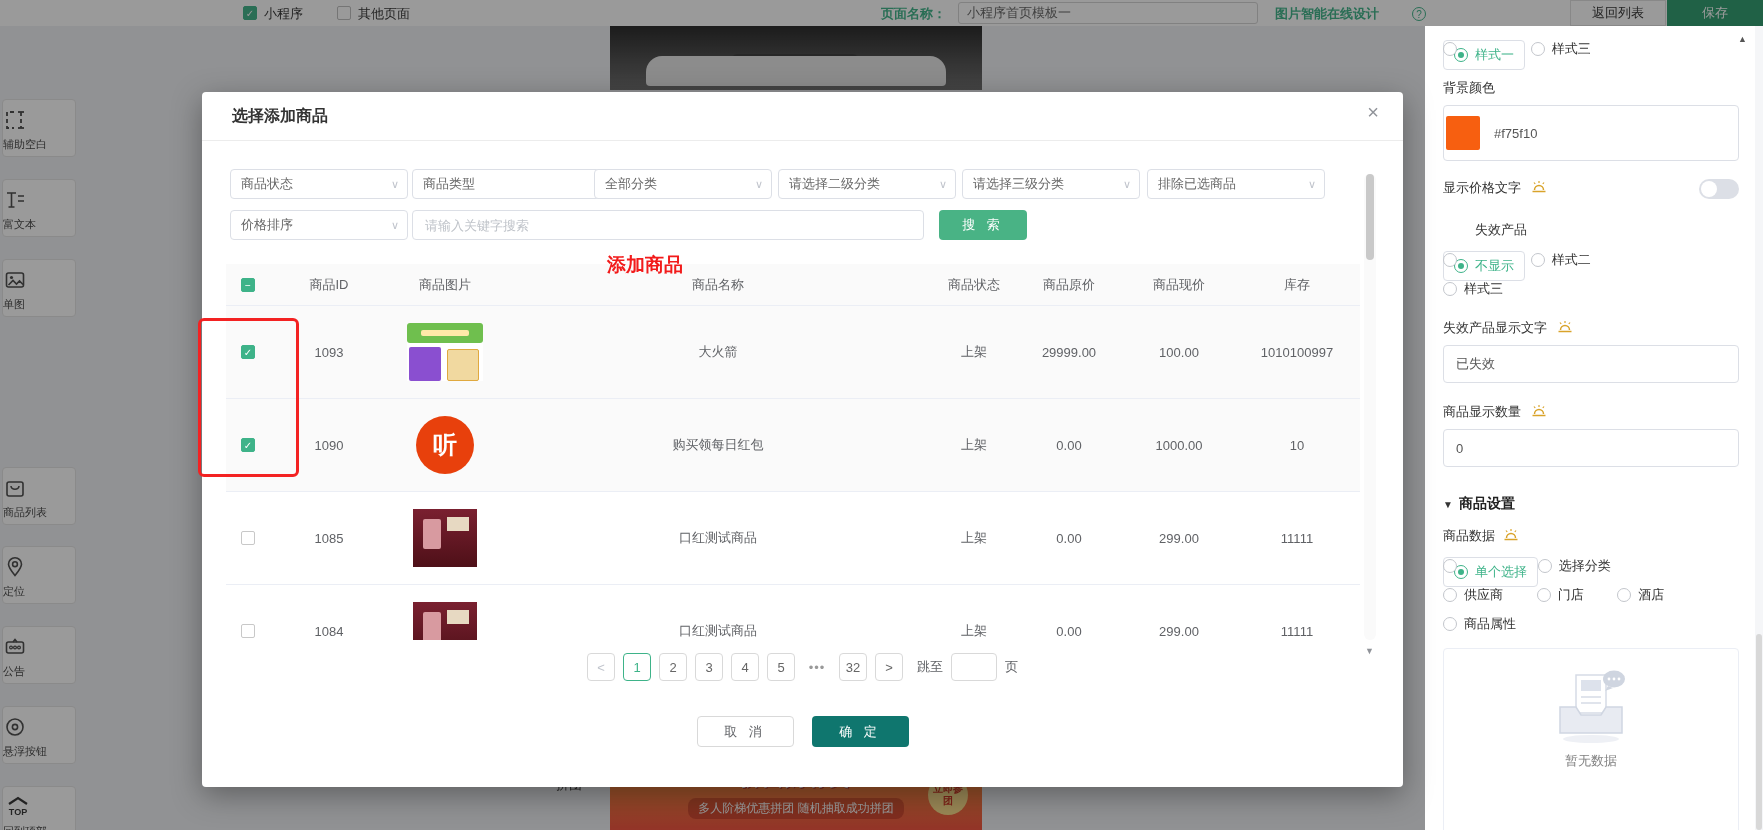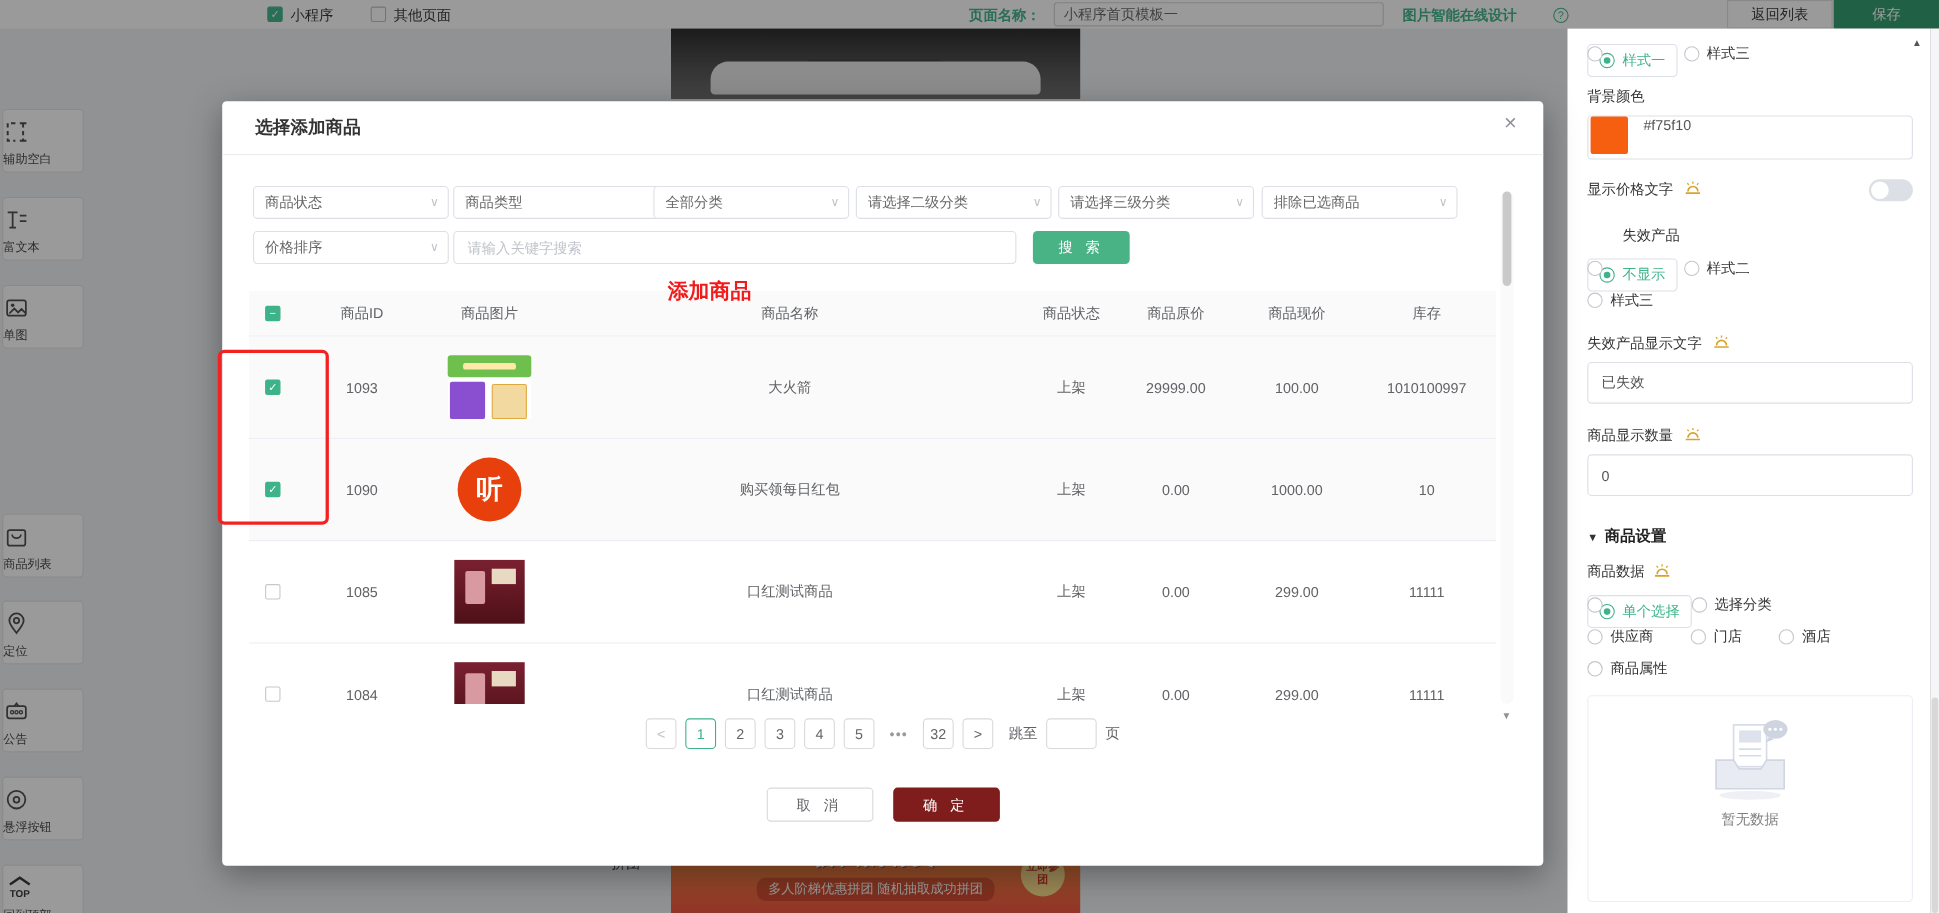--- a/index.html
+++ b/index.html
@@ -38,21 +38,21 @@
   
   .panel { position:absolute; left:1425px; top:26px; width:330px; height:804px; background:#fff; z-index:3; padding:10px 16px 0 18px; overflow:hidden; }
   .panel .row { margin-top:14px; }
   .radio { display:inline-flex; align-items:center; margin-right:24px; cursor:pointer; white-space:nowrap; }
   .radio .dot { width:14px; height:14px; border:1px solid #c3c6cc; border-radius:50%; margin-right:7px; position:relative; background:#fff; flex:none; }
   .radio.sel .dot { border-color:#3eb389; }
   .radio.sel .dot::after { content:""; position:absolute; left:3px; top:3px; width:6px; height:6px; border-radius:50%; background:#3eb389; }
   .radio .rlbl { font-size:13px; color:#333; }
   .radio.sel .rlbl { color:#3eb389; }
   .p-label { font-size:13px; color:#333; }
-  .field { width:100%; height:40px; border:1px solid #dcdfe6; border-radius:4px; background:#fff; display:flex; margin-top:8px; }
+  .field { width:100%; height:56px; border:1px solid #dcdfe6; border-radius:4px; background:#fff; display:flex; align-items:center; margin-top:8px; }
   .swatch { width:34px; height:34px; background:#f75f10; margin-left:2px; border-radius:2px; flex:none; }
   .field .ftext { margin-left:14px; color:#555; font-size:13px; }
   .toggle { position:relative; float:right; width:40px; height:20px; border-radius:10px; background:#dcdfe6; cursor:pointer; }
   .toggle .knob { position:absolute; left:2px; top:2px; width:16px; height:16px; border-radius:50%; background:#fff; }
   .p-input { width:100%; height:38px; border:1px solid #dcdfe6; border-radius:4px; margin-top:8px; padding:0 12px; font-size:13px; color:#555; font-family:inherit; background:#fff; }
   .section-h { margin-top:28px; font-size:14px; font-weight:bold; color:#222; }
   .section-h .tri { display:inline-block; font-size:10px; margin-right:6px; color:#333; }
   .empty-box { margin-top:14px; border:1px solid #ebeef5; border-radius:4px; height:188px; text-align:center; padding-top:18px; }
   .empty-text { font-size:13px; color:#808080; margin-top:4px; }
   .panel-up { position:absolute; right:8px; top:8px; font-size:9px; color:#555; }
@@ -99,21 +99,21 @@
 
   .pagination { position:absolute; left:0; top:561px; width:100%; display:flex; justify-content:center; align-items:center; gap:8px; }
   .pg { width:28px; height:28px; border:1px solid #d9d9d9; border-radius:4px; background:#fff; color:#666; font-size:13px; display:flex; align-items:center; justify-content:center; cursor:pointer; }
   .pg.cur { border-color:#3eb389; color:#3eb389; }
   .pg.dis { color:#c0c4cc; }
   .pg.dots { border:none; color:#999; letter-spacing:1px; }
   .jump-lbl { color:#606266; margin-left:6px; }
   .jump-input { width:46px; height:28px; border:1px solid #d9d9d9; border-radius:4px; font-family:inherit; padding:0 6px; }
   .m-actions { position:absolute; left:0; top:624px; width:100%; display:flex; justify-content:center; gap:18px; }
   .btn-cancel { width:97px; height:31px; background:#fff; border:1px solid #d9d9d9; border-radius:4px; color:#606266; font-size:13px; letter-spacing:4px; }
-  .btn-ok { width:97px; height:31px; background:#7f1d1d; border:none; border-radius:4px; color:#fff; font-size:13px; letter-spacing:4px; }
+  .btn-ok { width:97px; height:31px; background:#0f766e; border:none; border-radius:4px; color:#fff; font-size:13px; letter-spacing:4px; }
 
   .red-rect { position:absolute; left:198px; top:318px; width:101px; height:159px; border:3px solid #f32222; border-radius:6px; z-index:5; pointer-events:none; }
 </style>
 </head>
 <body>
 
 <div class="topbar">
   <span class="cb on" style="left:243px;">✓</span>
   <span class="tb-label" style="left:264px;">小程序</span>
   <span class="cb" style="left:337px;"></span>

